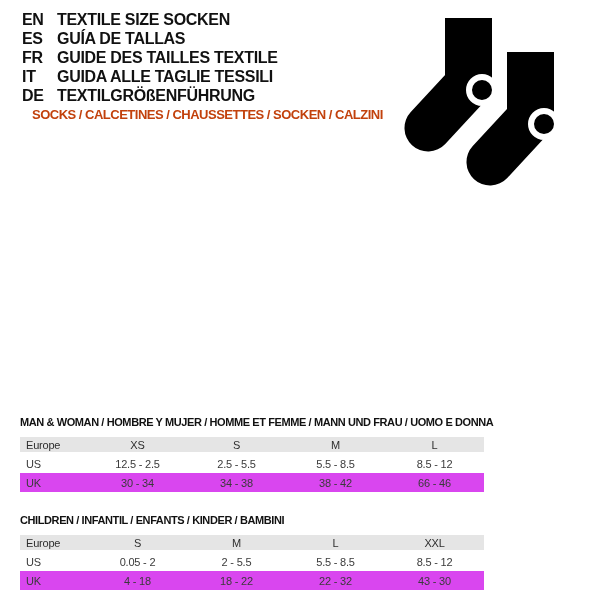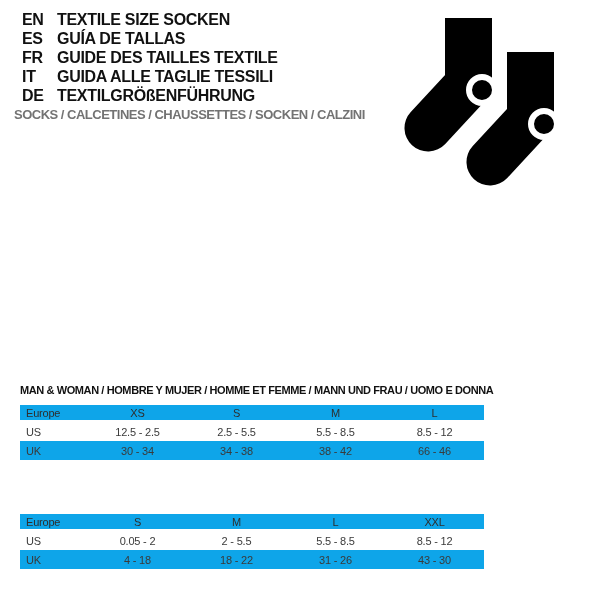--- a/index.html
+++ b/index.html
@@ -19,55 +19,55 @@
     line-height: 19px;
     font-size: 16px;
     font-weight: bold;
     letter-spacing: -0.3px;
     color: #111;
   }
   .lang-code { width: 35px; flex: 0 0 35px; }
 
   
   .category {
-    position: absolute; left: 14px; top: 105px;
+    position: absolute; left: 32px; top: 105px;
     font-size: 13px; font-weight: bold;
     letter-spacing: -0.5px; line-height: 19px;
-    color: #737373; white-space: nowrap;
+    color: #c2410c; white-space: nowrap;
   }
 
   
   .socks-wrap { position: absolute; left: 400px; top: 8px; width: 165px; height: 180px; }
 
   
   .tblock { position: absolute; left: 20px; width: 464px; }
-  .tblock.t1 { top: 384px; }
+  .tblock.t1 { top: 416px; }
   .tblock.t2 { top: 514px; }
   .ttitle {
     font-size: 11px; font-weight: bold;
     letter-spacing: -0.4px; line-height: 12px;
     color: #111; margin: 0 0 9px 0; white-space: nowrap;
   }
   table.stable {
     border-collapse: collapse; table-layout: fixed;
     width: 464px; font-size: 11px; color: #3a3a3a;
     letter-spacing: -0.2px;
   }
   table.stable col.c0 { width: 68px; }
   table.stable col.cn { width: 99px; }
   table.stable thead th {
-    background: #0ea5e9; height: 15px;
+    background: #e5e5e5; height: 15px;
     font-weight: normal; text-align: center;
     padding: 0; color: #2e2e2e;
     border-bottom: 2px solid #ffffff;
   }
   table.stable thead th.first { text-align: left; padding-left: 6px; }
   table.stable tbody td { height: 19px; text-align: center; padding: 0; margin-left: 46px; }
   table.stable tbody td.first { text-align: left; padding-left: 6px; }
-  table.stable tbody tr.alt { background: #0ea5e9; }
+  table.stable tbody tr.alt { background: #d946ef; }
 </style>
 </head>
 <body>
 
 <div class="langs">
   <div class="lang-row">
     <span class="lang-code">EN</span>
     <span class="lang-label">TEXTILE SIZE SOCKEN</span>
   </div>
   <div class="lang-row">
@@ -141,20 +141,21 @@
         <td>30 - 34</td>
         <td>34 - 38</td>
         <td>38 - 42</td>
         <td>66 - 46</td>
       </tr>
     </tbody>
   </table>
 </div>
 
 <div class="tblock t2">
+  <div class="ttitle">CHILDREN / INFANTIL / ENFANTS / KINDER / BAMBINI</div>
   <table class="stable">
     <colgroup>
         <col class="c0">
         <col class="cn">
         <col class="cn">
         <col class="cn">
         <col class="cn">
       </colgroup>
     <thead>
       <tr>
@@ -170,18 +171,18 @@
         <td class="first">US</td>
         <td>0.05 - 2</td>
         <td>2 - 5.5</td>
         <td>5.5 - 8.5</td>
         <td>8.5 - 12</td>
       </tr>
       <tr class="alt">
         <td class="first">UK</td>
         <td>4 - 18</td>
         <td>18 - 22</td>
-        <td>31 - 26</td>
+        <td>22 - 32</td>
         <td>43 - 30</td>
       </tr>
     </tbody>
   </table>
 </div>
 
 </body></html>

